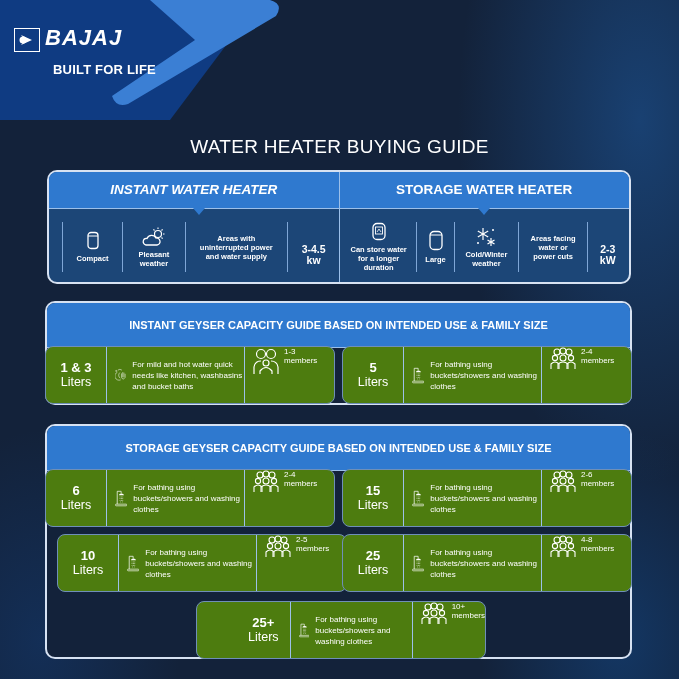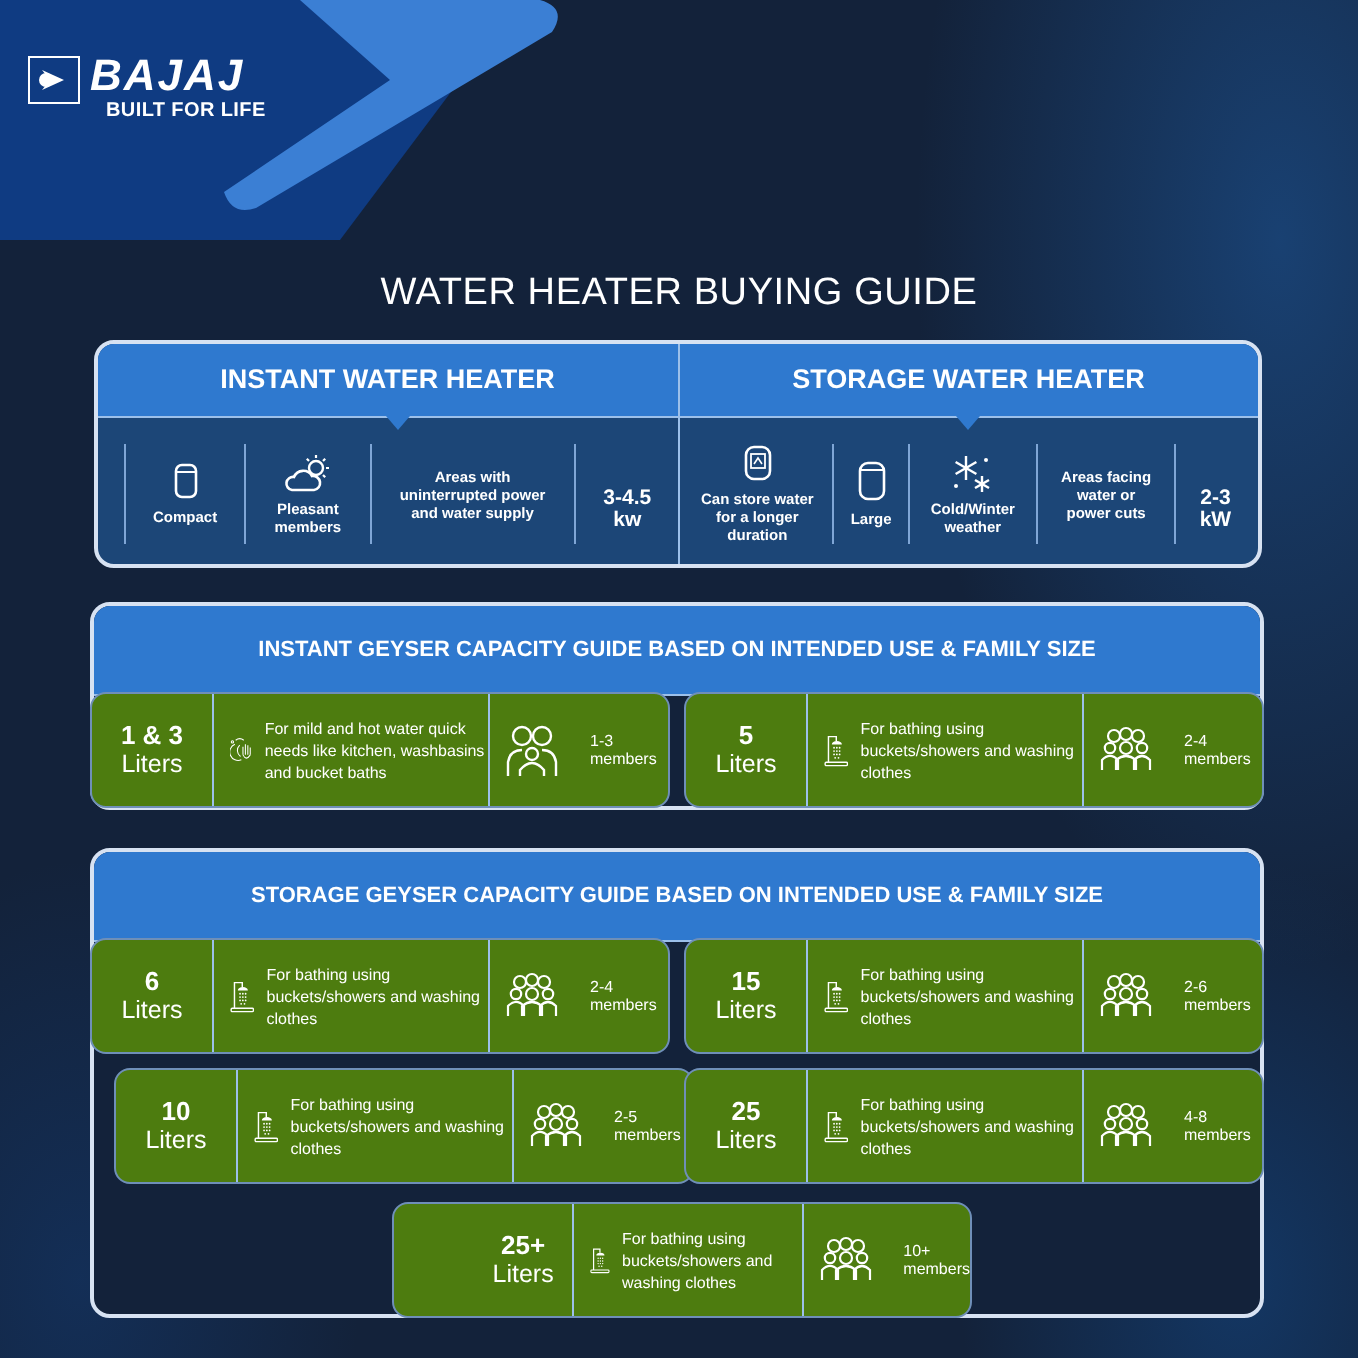--- a/index.html
+++ b/index.html
@@ -18,38 +18,38 @@
   }
 
   
   .brand-shape {
     position:absolute; left:0; top:0; width:300px; height:120px; overflow:hidden;
   }
   .logo-wrap { position:absolute; left:14px; top:28px; display:flex; align-items:flex-start; gap:5px; }
   .logo-box {
     width:24px; height:22px; border:1.5px solid #fff; display:flex; align-items:center; justify-content:center;
   }
-  .logo-text-col { display:flex; flex-direction:column; }
+  .logo-text-col { display:flex; flex-direction:column;gap:12px; }
   .logo-word { font-weight:900; font-size:22px; letter-spacing:1px; line-height:20px; font-style:italic; }
-  .logo-tag { font-weight:700; font-size:10px; margin-top:2px; margin-left:27px; letter-spacing:0.2px; }
+  .logo-tag { font-weight:700; font-size:13px; margin-top:2px; margin-left:27px; letter-spacing:0.2px; }
 
   .page-title {
     position:absolute; left:0; width:679px; top:136px; text-align:center;
     font-size:19px; font-weight:400; letter-spacing:0.3px;
   }
 
   
   .compare {
     position:absolute; left:47px; top:170px; width:584px; height:114px;
     border:2px solid #d7e2f2; border-radius:10px; overflow:hidden;
     background:#1c4677; box-sizing:border-box;
   }
   .compare-head { display:flex; height:36px; background:#2f79cf; border-bottom:1.5px solid #9cc0ea; }
   .compare-head div { flex:1; text-align:center; font-weight:700; font-size:13.5px; line-height:36px; }
-  .compare-head div:first-child { border-right:1.5px solid #9cc0ea; }
+  .compare-head div:first-child { border-right:1.5px solid #9cc0ea;font-style:italic; }
   .compare-body { display:flex; height:76px; }
   .compare-col { flex:1; display:flex; align-items:center; justify-content:space-around; padding:0 6px; position:relative; }
   .compare-col:first-child { border-right:1.5px solid #9cc0ea; }
   .pointer {
     position:absolute; top:-1px; width:0; height:0;
     border-left:6px solid transparent; border-right:6px solid transparent; border-top:7px solid #2f79cf;
   }
   .feat { display:flex; flex-direction:column; align-items:center; text-align:center; font-size:7.5px; line-height:9px; font-weight:600; }
   .feat svg { margin-bottom:3px; }
   .vsep { width:1px; height:50px; background:#7fa6d6; }
@@ -66,21 +66,21 @@
   }
   .card {
     position:absolute; display:flex; height:58px; box-sizing:border-box;
     background:#4d7c0f; border:1.5px solid #6f8fb8; border-radius:8px; overflow:hidden;
   }
   .card .cap { width:60px; display:flex; flex-direction:column; align-items:center; justify-content:center; border-right:1.5px solid #9cc0ea; }
   .cap-num { font-weight:700; font-size:13px; line-height:14px; }
   .cap-unit { font-size:12.5px; line-height:14px; }
   .card .use { width:138px; display:flex; align-items:center; gap:6px; padding-left:8px; border-right:1.5px solid #9cc0ea; box-sizing:border-box; }
   .use-text { font-size:8px; line-height:11px; }
-  .card .mem { flex:1; display:flex; align-items:center; gap:16px; padding-left:8px; }
+  .card .mem { flex:1; display:flex; gap:5px; padding-left:8px; }
   .mem-text { font-size:8px; line-height:9px; }
 </style>
 </head>
 <body>
 
 <div class="bg-swoosh"></div>
 
 <svg class="brand-shape" viewBox="0 0 300 120" width="300" height="120">
   <polygon points="0,0 195,0 230,40 170,120 0,120" fill="#0f3b82"></polygon>
   <path d="M150,0 L270,0 Q284,4 276,16 L128,104 Q116,108 112,96 L195,40 Z" fill="#3b7fd4"></path>
@@ -123,21 +123,21 @@
             <circle cx="16" cy="7" r="3.5" fill="none" stroke="#fff" stroke-width="1.2"></circle>
             <g stroke="#fff" stroke-width="1.1">
               <line x1="16" y1="0.5" x2="16" y2="2"></line>
               <line x1="22.5" y1="7" x2="21" y2="7"></line>
               <line x1="20.6" y1="2.4" x2="19.5" y2="3.5"></line>
               <line x1="20.6" y1="11.6" x2="19.5" y2="10.5"></line>
               <line x1="11.4" y1="2.4" x2="12.5" y2="3.5"></line>
             </g>
             <path d="M4 18 H15 A3.5 3.5 0 0 0 14 11 A5 5 0 0 0 5 11.5 A3.2 3.2 0 0 0 4 18 Z" fill="#1c4677" stroke="#fff" stroke-width="1.3"></path>
           </svg>
-        <span>Pleasant members</span>
+        <span>Pleasant weather</span>
       </div>
       <div class="vsep"></div>
       <div class="feat" style="width:74px">
         <span>Areas with uninterrupted power and water supply</span>
       </div>
       <div class="vsep"></div>
       <div class="power" style="width:24px">3-4.5 kw</div>
     </div>
     <div class="compare-col">
       <div class="pointer" style="left:138px"></div>

